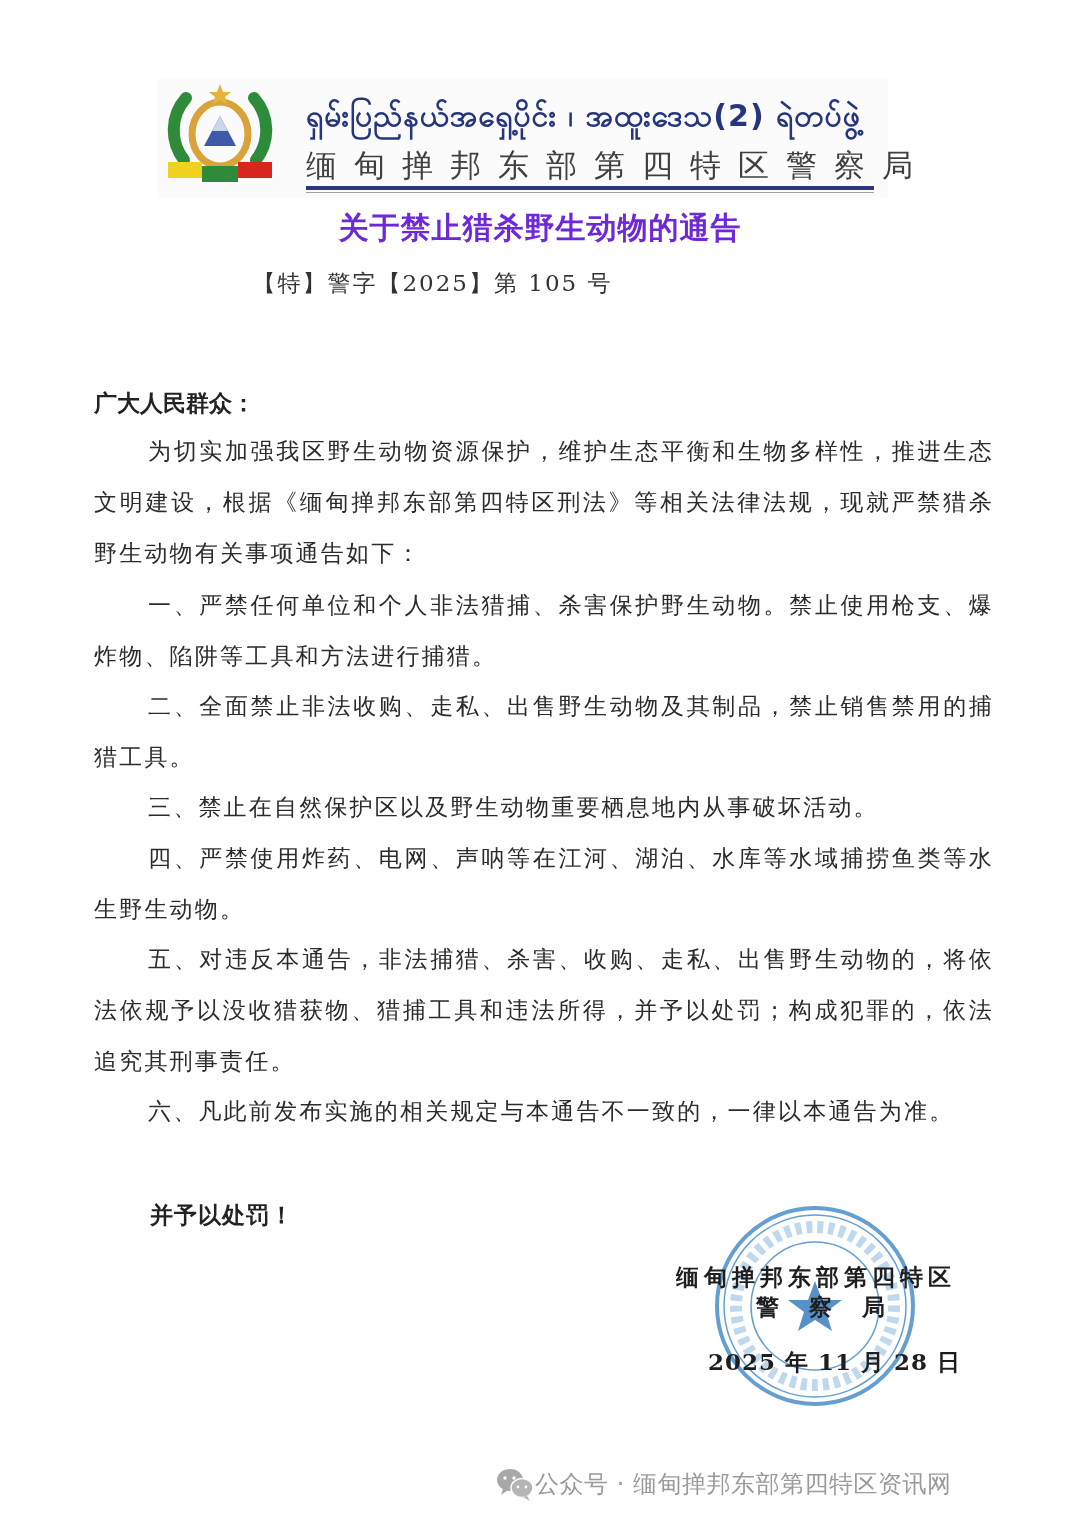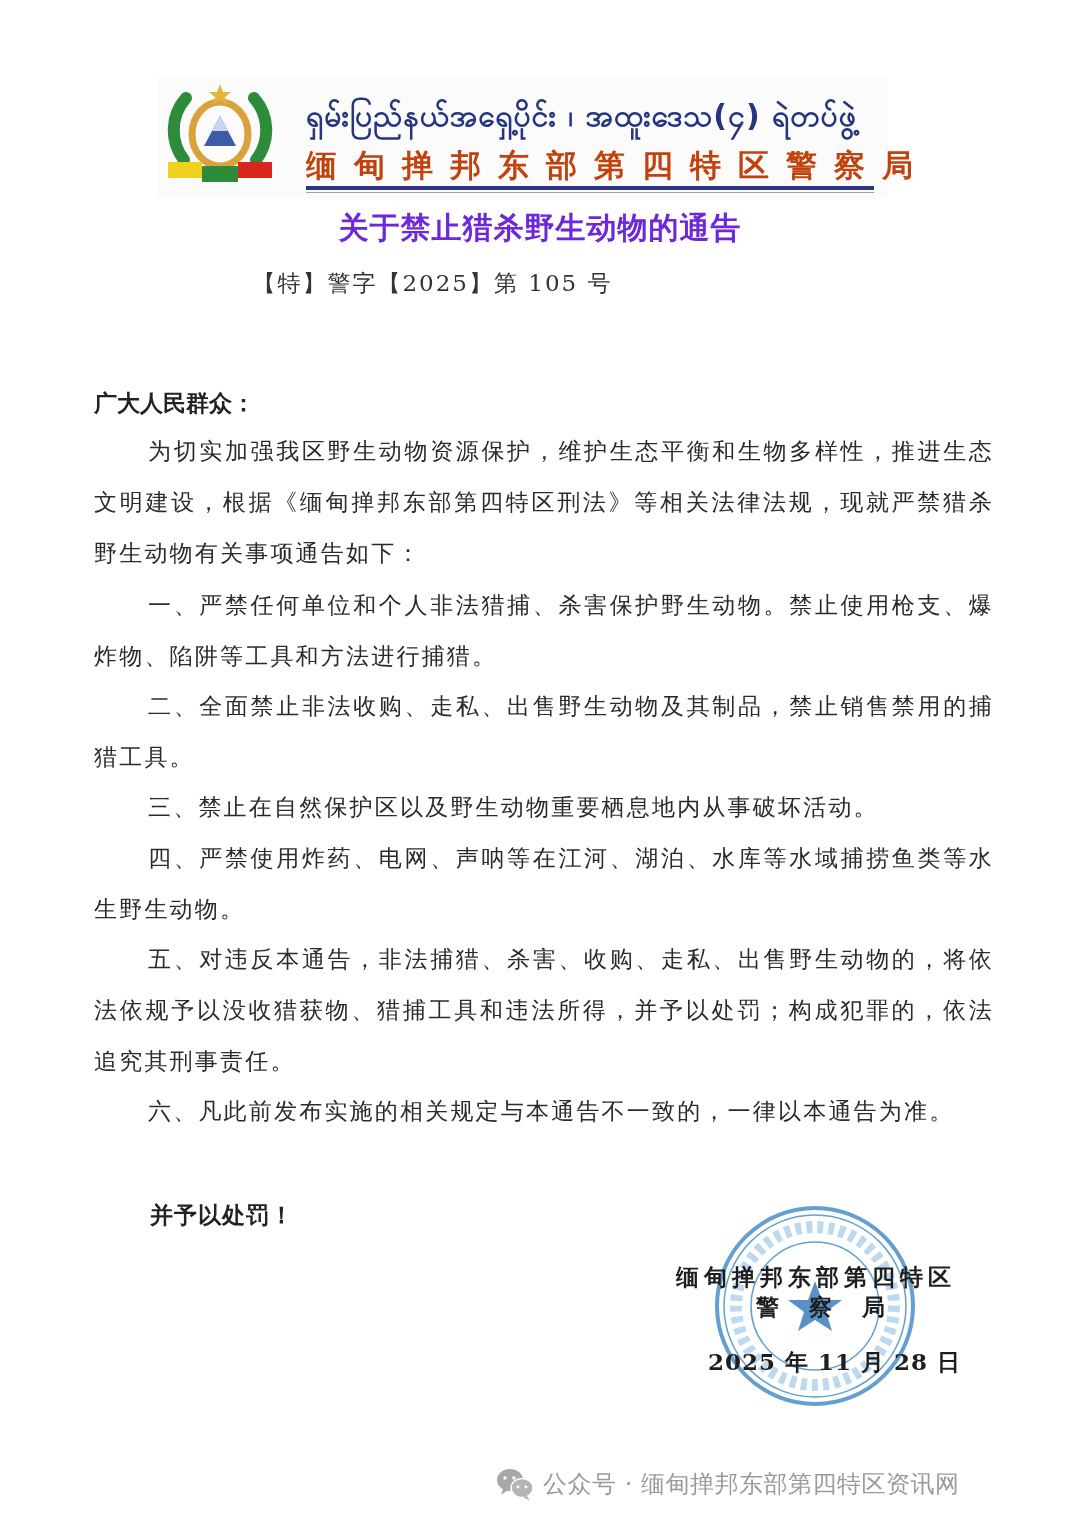--- a/index.html
+++ b/index.html
@@ -6,21 +6,21 @@
   body { width: 1080px; height: 1528px; position: relative; overflow: hidden;
          font-family: "DejaVu Serif", "Liberation Serif", serif; color: #1f1f1f; }
   .abs { position: absolute; }
 
   
   .header { left: 158px; top: 78px; width: 730px; height: 120px; background: #fbfbfb; }
   .emblem { left: 164px; top: 82px; width: 112px; height: 106px; }
   .burmese { left: 306px; top: 96px; width: 580px; font-family: "DejaVu Sans", sans-serif;
              font-size: 30px; color: #26357f; font-weight: bold; letter-spacing: 1px; white-space: nowrap; }
   .cn-org { left: 306px; top: 145px; width: 580px; font-family: "DejaVu Sans", sans-serif;
-            font-size: 31px; font-weight: bold; color: #c2410c; letter-spacing: 17px; white-space: nowrap; }
+            font-size: 31px; font-weight: normal; color: #404040; letter-spacing: 17px; white-space: nowrap; }
   .rule-thick { left: 306px; top: 186px; width: 568px; height: 4px; background: #2e3580; }
   .rule-thin { left: 306px; top: 192px; width: 568px; height: 1px; background: #a0a0a0; }
 
   .title { left: 0; width: 1080px; top: 208px; text-align: center; font-size: 30px; font-weight: bold;
            color: #6d28d9; letter-spacing: 1px; }
   .docno { left: 0; width: 865px; top: 268px; text-align: center; font-size: 23px; color: #333; letter-spacing: 2px; }
 
   .salutation { left: 94px; top: 388px; font-size: 23px; font-weight: bold; color: #222; text-align: center; }
 
   .para { left: 94px; width: 900px; font-size: 23px; line-height: 51px; color: #2b2b2b;
@@ -28,21 +28,21 @@
 
   .closing { left: 150px; top: 1200px; font-size: 23px; font-weight: bold; color: #222; letter-spacing: 1px; }
 
   .sign-org { left: 676px; top: 1244px; font-size: 23px; font-weight: bold; color: #1e1e1e; letter-spacing: 5px; white-space: nowrap; margin-top: 18px; }
   .sign-dept { left: 756px; top: 1292px; font-size: 23px; font-weight: bold; color: #1e1e1e; letter-spacing: 30px; white-space: nowrap; }
   .sign-date { left: 708px; top: 1347px; font-size: 23px; font-weight: bold; color: #1e1e1e; letter-spacing: 1px; white-space: nowrap; }
 
   .stamp { left: 712px; top: 1203px; width: 206px; height: 206px; opacity: 0.85; }
 
   .footer { left: 495px; top: 1464px; height: 40px; display: flex; align-items: center; }
-  .footer-text { font-family: "DejaVu Sans", sans-serif; font-size: 24px; color: #9a9a9a; margin-left: 8px; white-space: nowrap; letter-spacing: 0.5px; }
+  .footer-text { font-family: "DejaVu Sans", sans-serif; font-size: 24px; color: #9a9a9a; margin-left: 0; white-space: nowrap; letter-spacing: 0.5px; }
 </style>
 </head>
 <body>
 
 <div class="abs header"></div>
 
 <svg class="abs emblem" viewBox="0 0 112 106">
 
   <path d="M20 78 C6 60 6 34 22 16" stroke="#2e8b3a" stroke-width="12" fill="none" stroke-linecap="round"></path>
   <path d="M92 78 C106 60 106 34 90 16" stroke="#2e8b3a" stroke-width="12" fill="none" stroke-linecap="round"></path>
@@ -52,21 +52,21 @@
   <polygon points="56,2 59,10 67,10 61,15 63,23 56,18 49,23 51,15 45,10 53,10" fill="#e3b33c"></polygon>
 
   <polygon points="56,34 72,64 40,64" fill="#3e5aa8"></polygon>
   <polygon points="56,34 64,49 48,49" fill="#c9d6ee"></polygon>
 
   <rect x="4" y="80" width="34" height="16" fill="#f0d21e"></rect>
   <rect x="38" y="84" width="36" height="16" fill="#2e8b3a"></rect>
   <rect x="74" y="80" width="34" height="16" fill="#d8261f"></rect>
 </svg>
 
-<div class="abs burmese">ရှမ်းပြည်နယ်အရှေ့ပိုင်း ၊ အထူးဒေသ(၄) ရဲတပ်ဖွဲ့</div>
+<div class="abs burmese">ရှမ်းပြည်နယ်အရှေ့ပိုင်း ၊ အထူးဒေသ(2) ရဲတပ်ဖွဲ့</div>
 <div class="abs cn-org">缅甸掸邦东部第四特区警察局</div>
 <div class="abs rule-thick"></div>
 <div class="abs rule-thin"></div>
 
 <div class="abs title">关于禁止猎杀野生动物的通告</div>
 <div class="abs docno">【特】警字【2025】第 105 号</div>
 
 <div class="abs salutation">广大人民群众：</div>
 
 <div class="abs para" style="top:426px;">为切实加强我区野生动物资源保护，维护生态平衡和生物多样性，推进生态文明建设，根据《缅甸掸邦东部第四特区刑法》等相关法律法规，现就严禁猎杀野生动物有关事项通告如下：</div>

